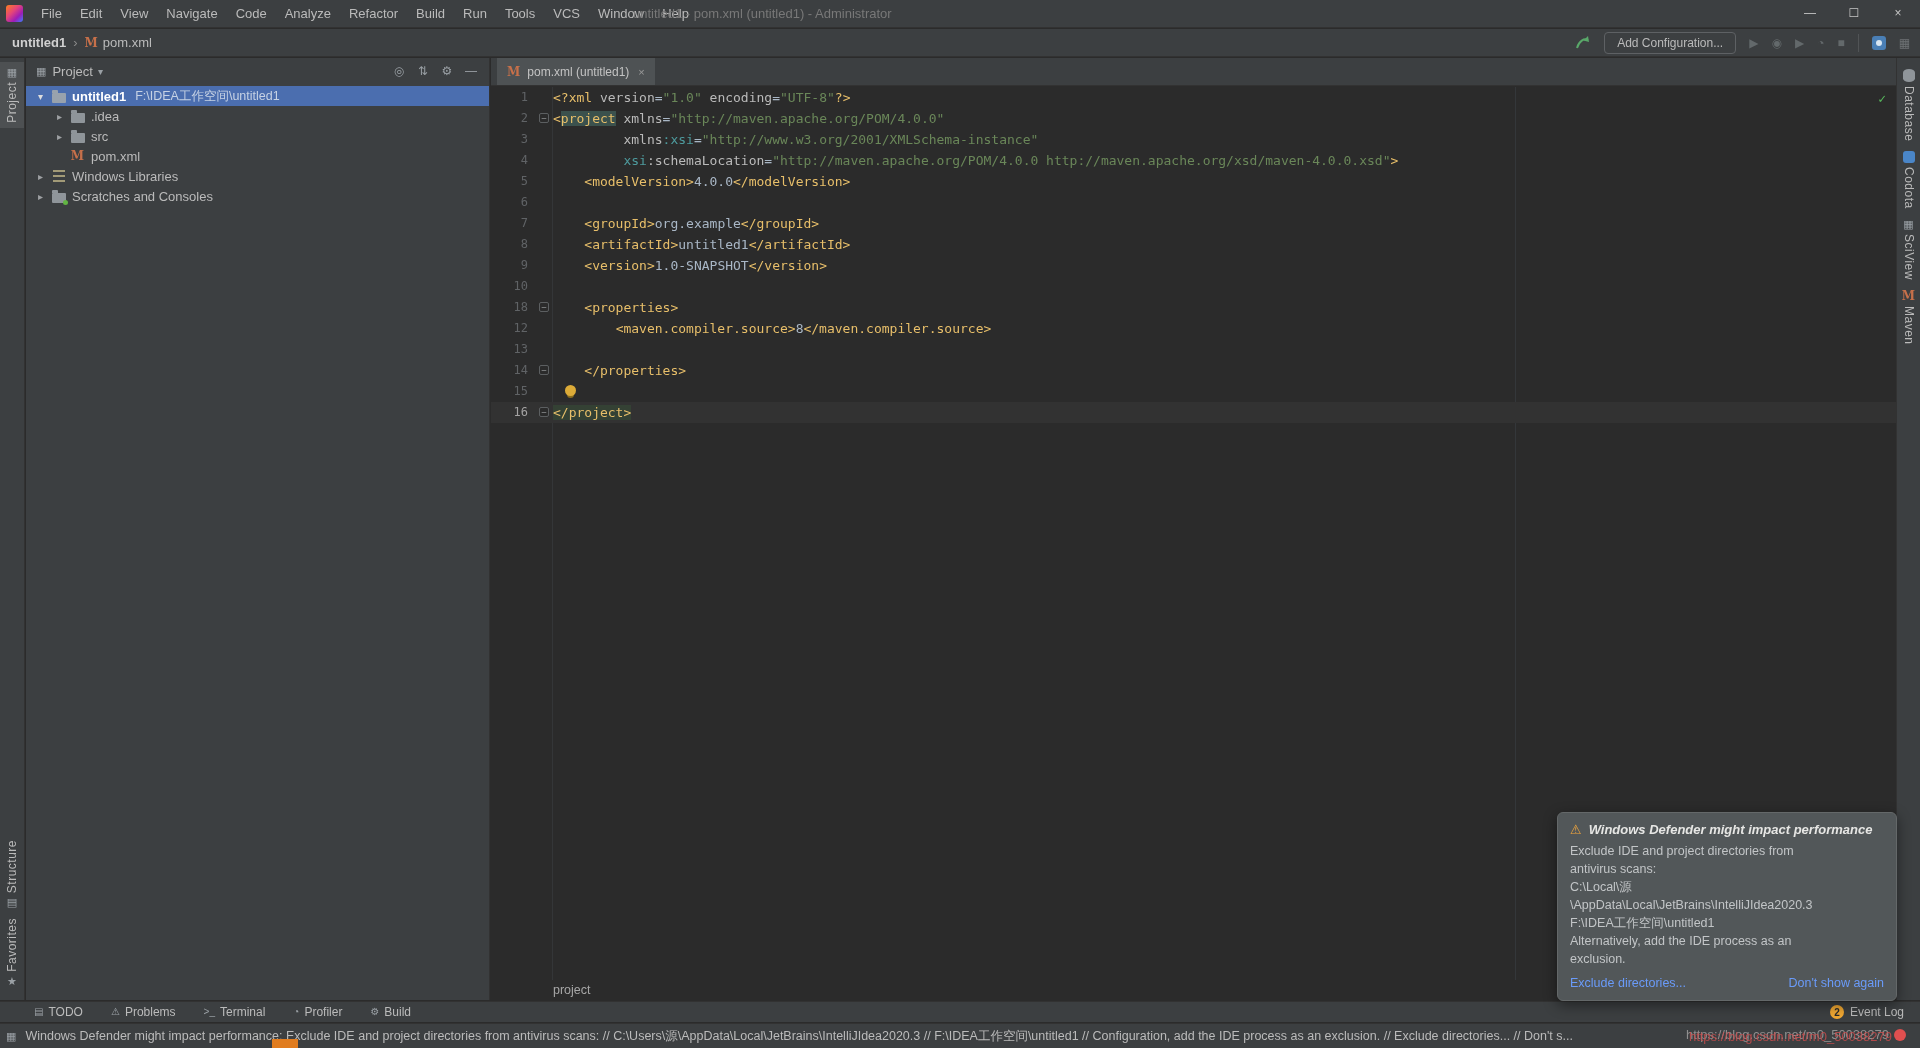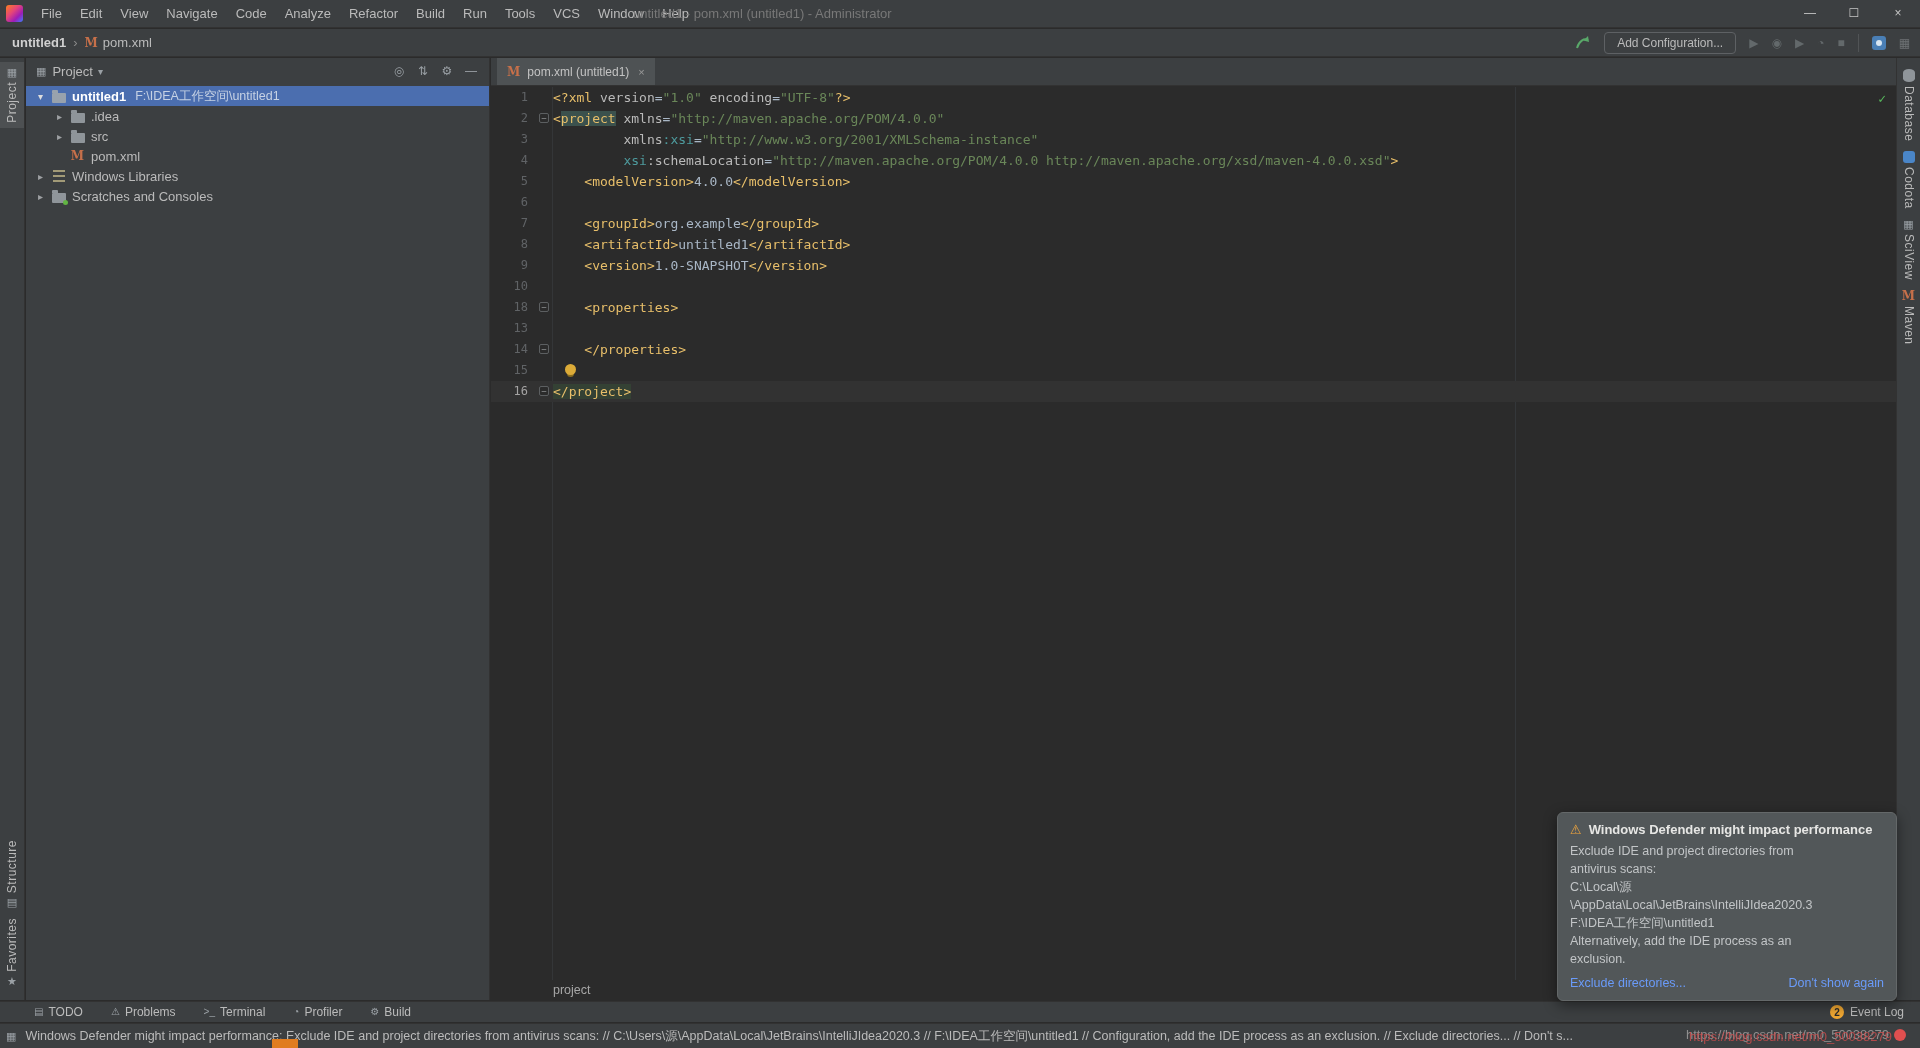--- a/index.html
+++ b/index.html
@@ -134,21 +134,21 @@
   .wm-red{position:absolute;left:3px;top:2px;color:rgba(205,76,76,0.8);}
   .wm-dot{width:12px;height:12px;border-radius:50%;background:#e04f4f;}
   .taskbar-accent{position:absolute;left:272px;bottom:0;width:26px;height:9px;background:#e07c1f;z-index:9;}
 
   
   .notification{position:absolute;left:1557px;top:812px;width:340px;background:#525759;
     border:1px solid #646869;border-radius:6px;box-shadow:0 4px 14px rgba(0,0,0,0.45);
     padding:9px 12px 10px 12px;z-index:7;}
   .notif-title-row{display:flex;align-items:center;gap:7px;overflow:hidden;white-space:nowrap;}
   .notif-warn{color:#f2a63c;font-size:13px;flex:none;}
-  .notif-title{font-weight:bold;font-size:13px;color:#e6e6e4;}
+  .notif-title{font-weight:bold;font-size:13px;color:#e6e6e4;font-style:italic;}
   .notif-body{margin-top:5px;font-size:12.5px;line-height:18px;color:#c2c5c7;}
   .notif-actions{margin-top:8px;display:flex;justify-content:space-between;align-items:center;}
   .notif-link{color:#6a9bfa;font-size:12.5px;}
 </style>
 </head>
 <body>
 
 <div class="titlebar">
   <div class="app-logo"></div>
   <div class="menubar">
@@ -335,20 +335,25 @@
           <span class="code-text"></span>
         </div>
         <div class="code-line">
           <span class="line-num">18</span>
           <span class="fold-col">
             <span class="fold-marker">−</span>
           </span>
           <span class="code-text"><span class="seg-plain">    </span><span class="seg-tag">&lt;properties&gt;</span></span>
         </div>
         <div class="code-line">
+          <span class="line-num">12</span>
+          <span class="fold-col"></span>
+          <span class="code-text"><span class="seg-plain">        </span><span class="seg-tag">&lt;maven.compiler.source&gt;</span><span class="seg-plain">8</span><span class="seg-tag">&lt;/maven.compiler.source&gt;</span></span>
+        </div>
+        <div class="code-line">
           <span class="line-num">13</span>
           <span class="fold-col"></span>
         </div>
         <div class="code-line">
           <span class="line-num">14</span>
           <span class="fold-col">
             <span class="fold-marker">−</span>
           </span>
           <span class="code-text"><span class="seg-plain">    </span><span class="seg-tag">&lt;/properties&gt;</span></span>
         </div>

